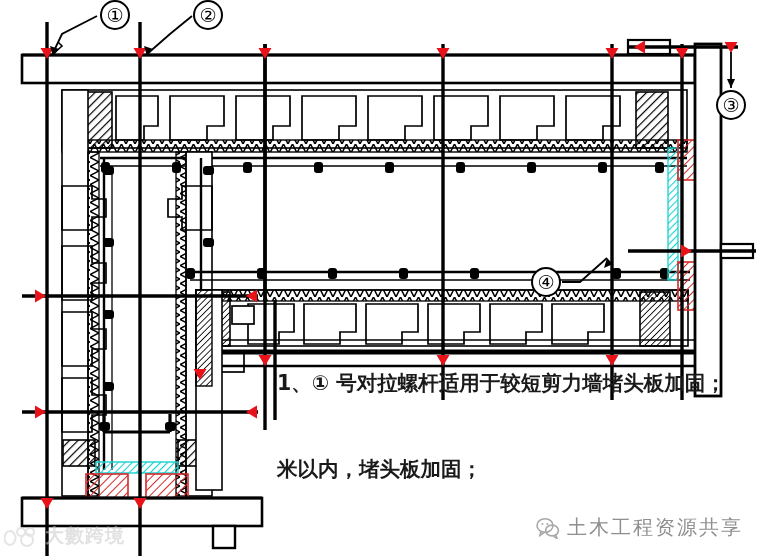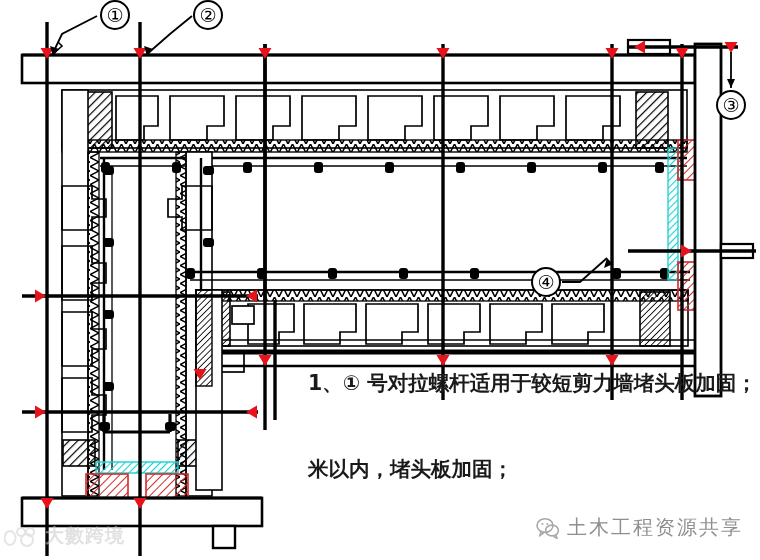--- a/index.html
+++ b/index.html
@@ -19,21 +19,21 @@
     position:absolute;left:277px;top:312px;width:482px;
     font-family:"DejaVu Sans","Liberation Sans",sans-serif;
     font-weight:700;
     font-size:20.5px;
     line-height:28.5px;
     letter-spacing:0px;
     color:#1a1a1a;
     white-space:pre-wrap;
     text-align:left;
   }
-  #legend .ln{display:block;white-space:pre;padding-left:31px;}
+  #legend .ln{display:block;white-space:pre;}
 
   
   .wm{position:absolute;display:flex;align-items:center;gap:7px;}
   #wm-left{left:4px;top:523px;opacity:.55;}
   #wm-left .wm-text{
     font-family:"DejaVu Sans","Liberation Sans",sans-serif;
     font-size:19px;font-weight:700;color:#c9c9c9;letter-spacing:1px;
   }
   #wm-right{left:536px;top:514px;}
   #wm-right .wm-text{

